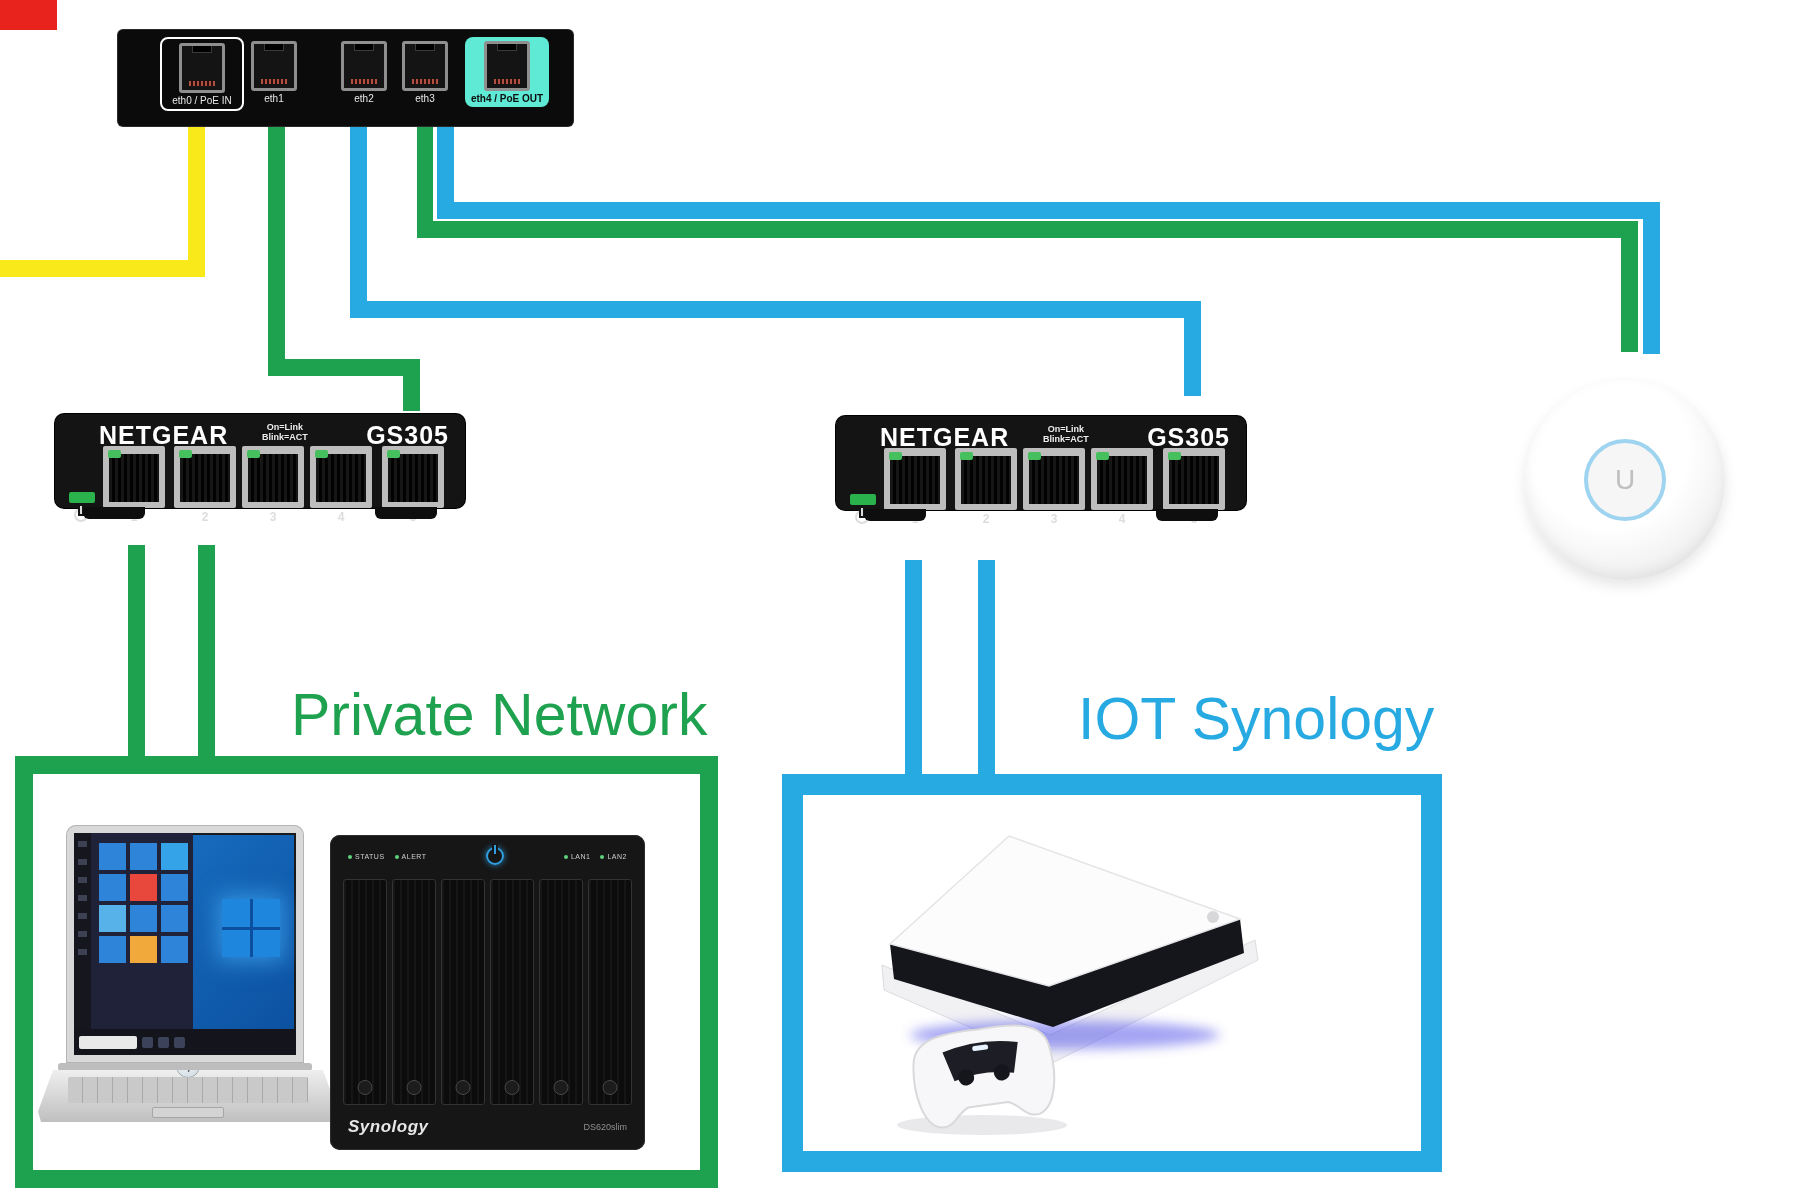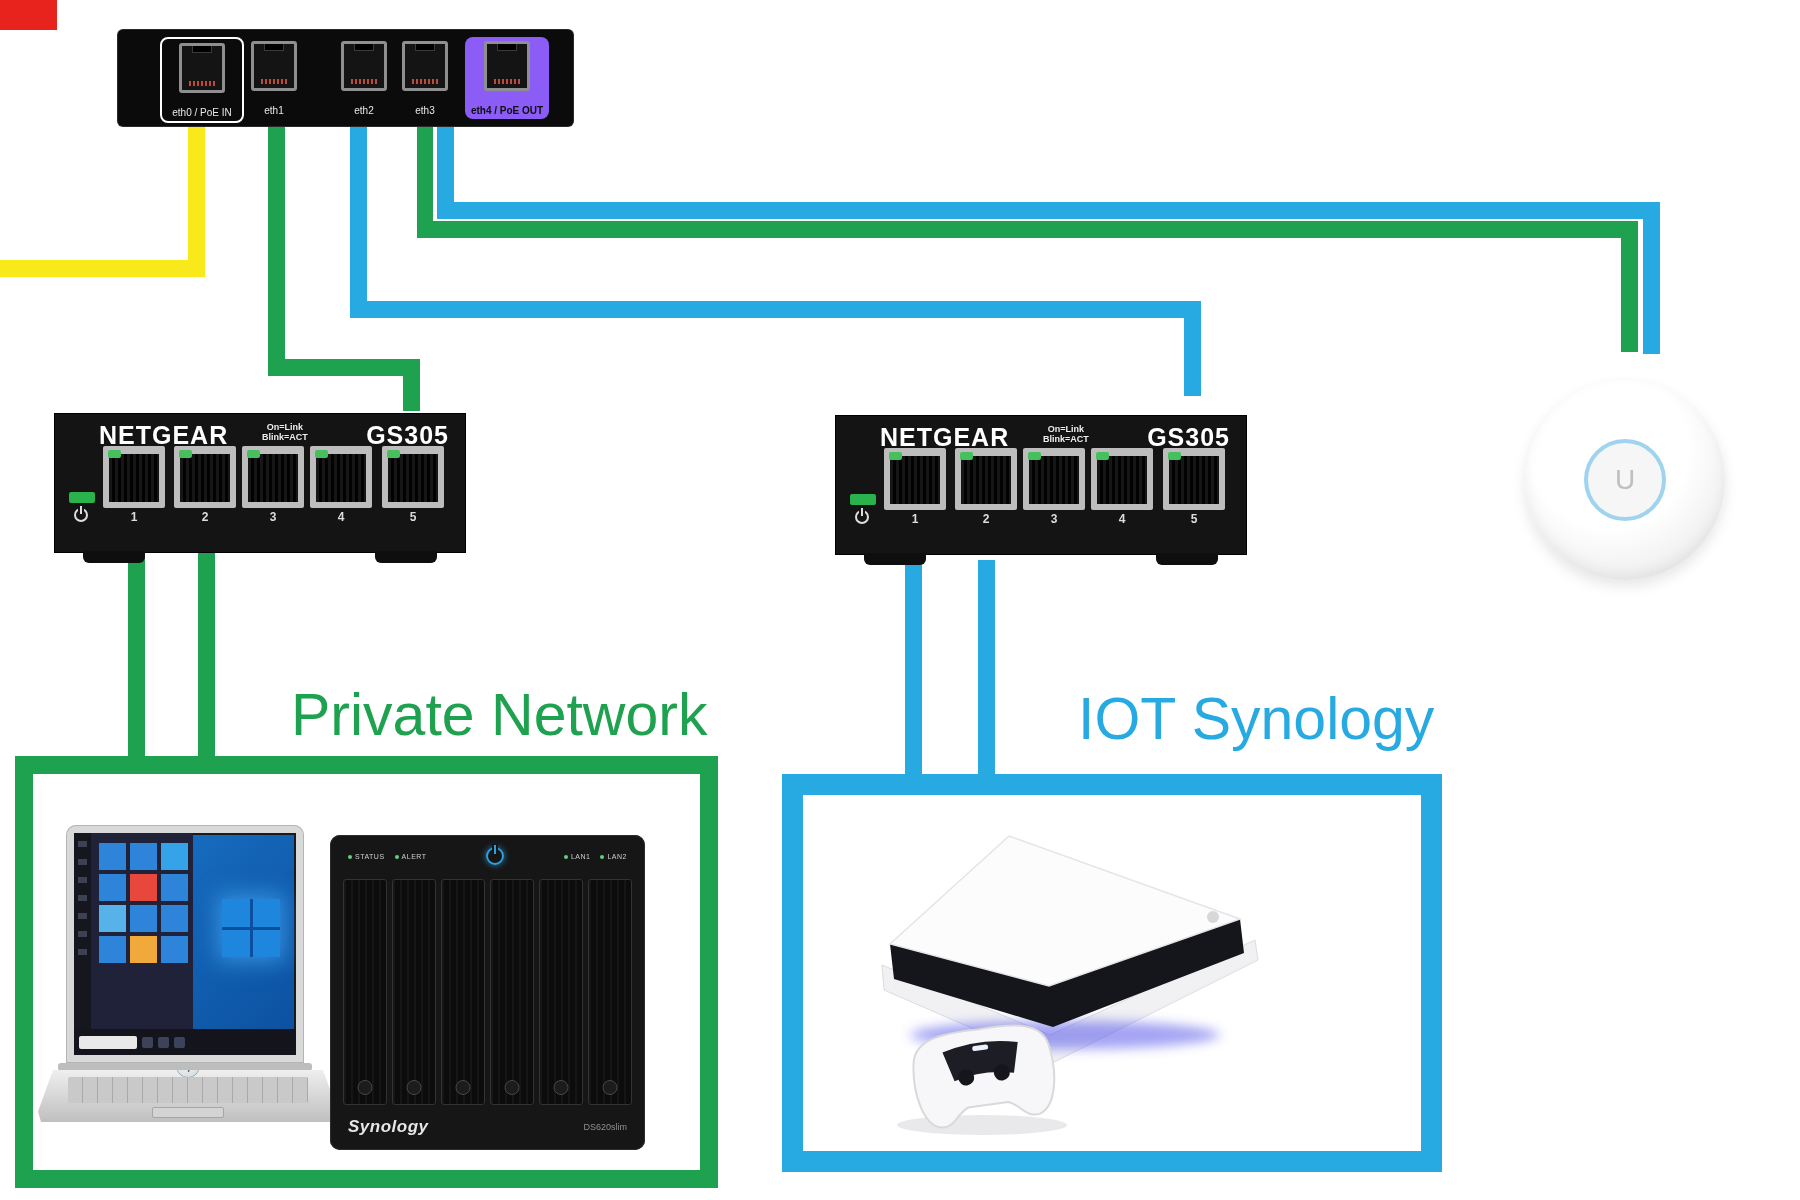--- a/index.html
+++ b/index.html
@@ -15,31 +15,31 @@
   .corner-red{position:absolute;left:0;top:0;width:57px;height:30px;background:#e8231d;}
 
   
   .cable{position:absolute;}
   .c-yellow{background:var(--yellow);}
   .c-green{background:var(--green);}
   .c-blue{background:var(--blue);}
 
   
   .router{position:absolute;left:118px;top:30px;width:455px;height:96px;background:#0b0b0b;border-radius:5px;box-shadow:0 0 0 1px #2a2a2a;}
-  .rport{position:absolute;top:7px;width:84px;display:flex;flex-direction:column;align-items:center;gap:14px;padding:4px 2px 3px;border-radius:8px;}
+  .rport{position:absolute;top:7px;width:84px;display:flex;flex-direction:column;align-items:center;gap:2px;padding:4px 2px 3px;border-radius:8px;}
   .rport.outlined{border:2px solid #fff;}
-  .rport.filled{background:#8b5cf6;}
+  .rport.filled{background:#5eead4;}
   .jack{position:relative;width:46px;height:50px;background:#141414;border:3px solid #8f8f8f;border-radius:3px;}
   .jack::before{content:"";position:absolute;left:50%;top:0;transform:translateX(-50%);width:18px;height:6px;background:#000;border:1px solid #3a3a3a;border-top:none;}
   .jack::after{content:"";position:absolute;left:50%;bottom:4px;transform:translateX(-50%);width:26px;height:5px;background:repeating-linear-gradient(90deg,#b05040 0 2px,#2a0d0d 2px 4px);}
   .plabel{font-size:10px;color:#e8e8e8;white-space:nowrap;}
   .rport.filled .plabel{color:#0d0d0d;font-weight:700;}
 
   
-  .switch{position:absolute;width:410px;height:138px;background:#141414;border-radius:0;box-shadow:0 0 0 1px #000;}
+  .switch{position:absolute;width:410px;height:94px;background:#141414;border-radius:9px;box-shadow:0 0 0 1px #000;}
   .sw-brand{position:absolute;left:44px;top:7px;color:#fff;font-weight:700;font-size:25px;letter-spacing:1px;}
   .sw-model{position:absolute;right:16px;top:7px;color:#fff;font-weight:700;font-size:25px;letter-spacing:1px;}
   .sw-legend{position:absolute;left:185px;top:8px;width:90px;text-align:center;color:#eee;font-size:9px;font-weight:700;line-height:10px;}
   .sw-legend span{display:block;}
   .jack2{position:absolute;top:32px;width:62px;height:62px;background:#bdbdbd;border-radius:2px;}
   .jack2::before{content:"";position:absolute;left:6px;right:6px;top:8px;bottom:6px;background:repeating-linear-gradient(90deg,#161616 0 3px,#020202 3px 6px);}
   .jack2::after{content:"";position:absolute;left:5px;top:4px;width:13px;height:8px;background:#46c05e;border-radius:2px;}
   .sw-num{position:absolute;top:96px;width:20px;text-align:center;color:#ddd;font-size:12px;font-weight:700;}
   .sw-pwr-led{position:absolute;left:14px;top:78px;width:26px;height:11px;background:#2ab24c;border-radius:2px;}
   .sw-pwr{position:absolute;left:19px;top:94px;width:14px;height:14px;border:2px solid #ddd;border-radius:50%;}

